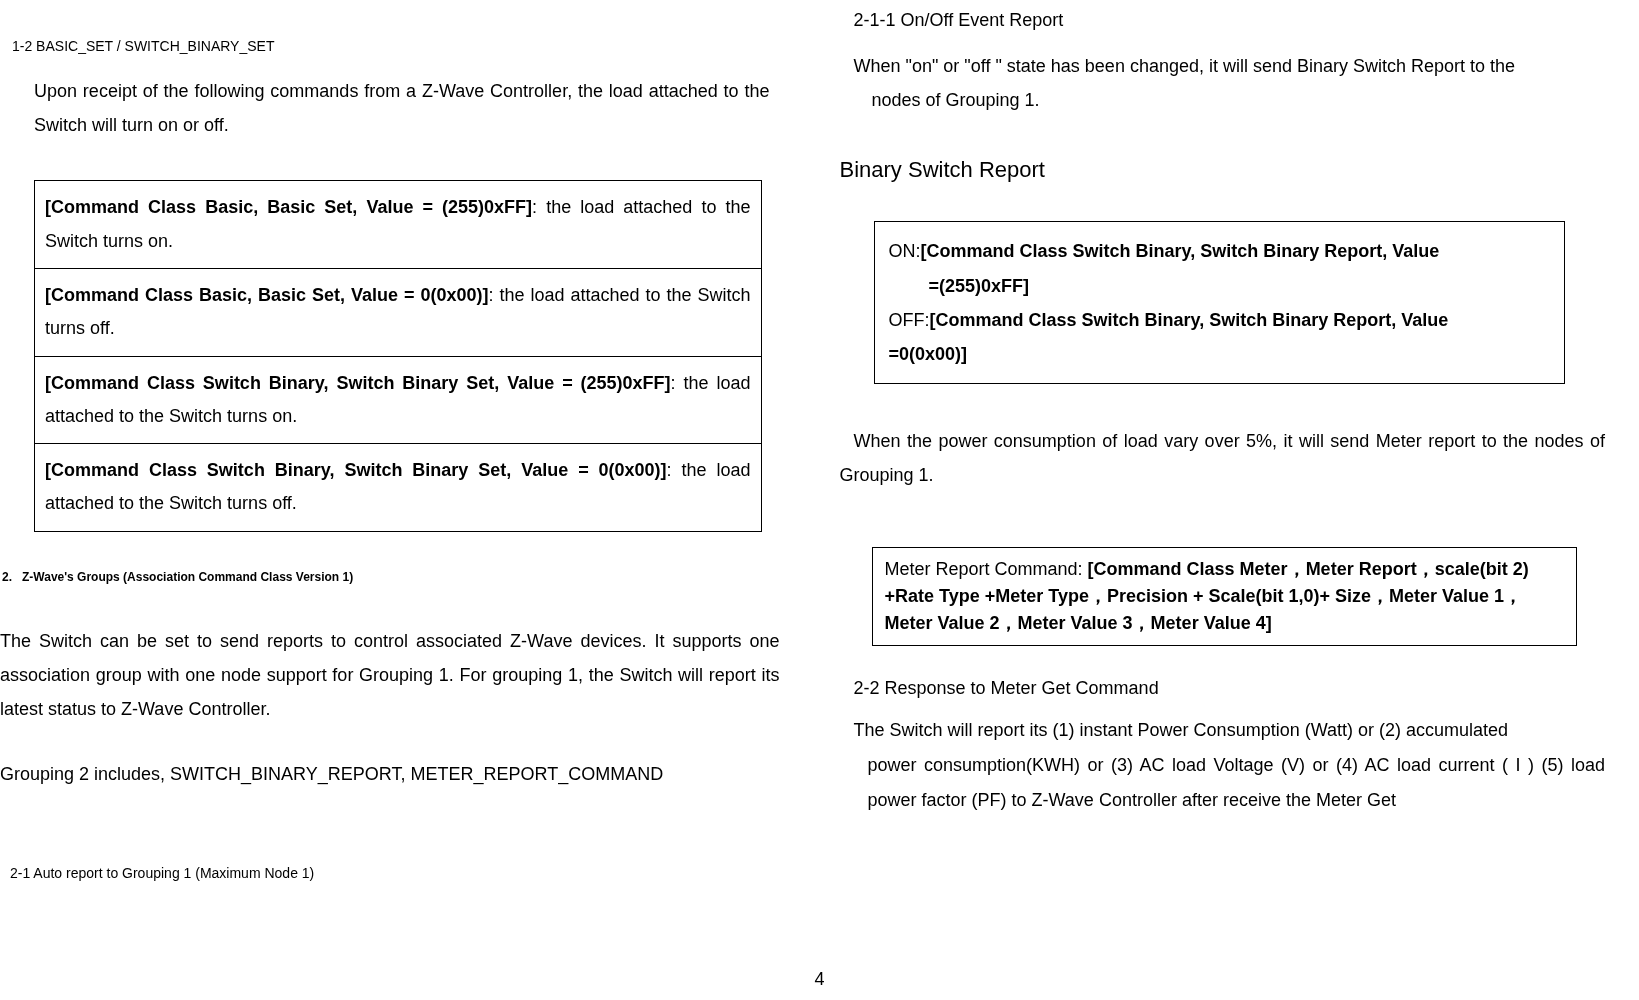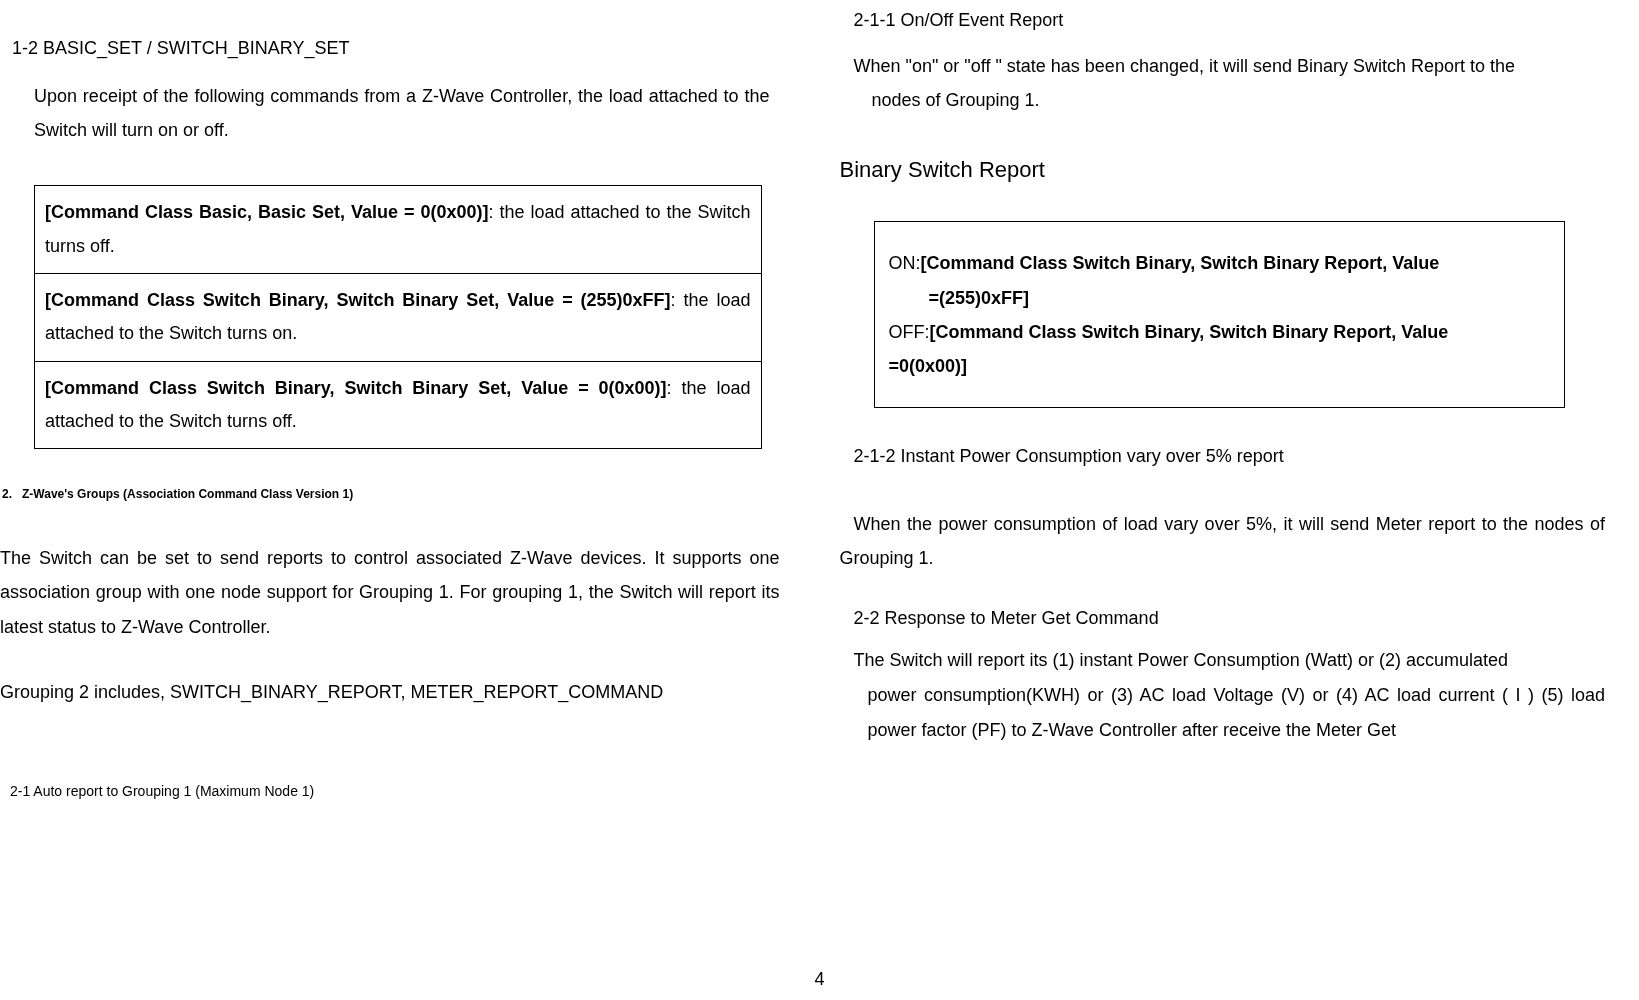--- a/index.html
+++ b/index.html
@@ -24,21 +24,21 @@
       padding: 6px 40px 0 0;
     }
     .col-left {
       padding-left: 0;
     }
     .col-right {
       padding-left: 20px;
       padding-right: 28px;
     }
     .h-1-2 {
-      font-size: 18px;
+      font-size: 14px;
       font-weight: normal;
       margin: 32px 0 0 12px;
     }
     .p-intro {
       font-size: 18px;
       font-weight: normal;
       margin: 20px 0 0 34px;
       text-align: justify;
       line-height: 1.9;
       padding-right: 10px;
@@ -102,21 +102,21 @@
       padding-left: 18px;
     }
     .h-bsr {
       font-size: 22px;
       margin: 40px 0 0 0;
     }
     .box {
       border: 1px solid #000;
       width: calc(100% - 80px);
       margin: 38px 0 0 34px;
-      padding: 24px 14px;
+      padding: 12px 14px;
       font-size: 18px;
       line-height: 1.9;
     }
     .box .b {
       font-weight: bold;
     }
     .box .on-ind {
       padding-left: 40px;
     }
     .h-212 {
@@ -170,20 +170,25 @@
 <body>
 
 <div class="page">
 
   <div class="col col-left">
     <div class="h-1-2">1-2 BASIC_SET / SWITCH_BINARY_SET</div>
     <div class="p-intro">Upon receipt of the following commands from a Z-Wave Controller, the load attached to the Switch will turn on or off.</div>
 
     <table class="tbl">
       <tbody>
+          <tr>
+        <td>
+          <span class="cmd">[Command Class Basic, Basic Set, Value = (255)0xFF]</span><span>: the load attached to the Switch turns on.</span>
+        </td>
+      </tr>
       <tr>
         <td>
           <span class="cmd">[Command Class Basic, Basic Set, Value = 0(0x00)]</span><span>: the load attached to the Switch turns off.</span>
         </td>
       </tr>
       <tr>
         <td>
           <span class="cmd">[Command Class Switch Binary, Switch Binary Set, Value = (255)0xFF]</span><span>: the load attached to the Switch turns on.</span>
         </td>
       </tr>
@@ -223,25 +228,27 @@
         <span class="b">=(255)0xFF]</span>
       </div>
       <div>
         <span>OFF:</span><span class="b">[Command Class Switch Binary, Switch Binary Report, Value</span>
       </div>
       <div>
         <span class="b">=0(0x00)]</span>
       </div>
     </div>
 
-    <div class="h-212">2-1-2 Instant Power Consumption vary over 5% report</div>
     <div class="p-212">
       <span class="firstline">When the power consumption of load vary over 5%, it will send Meter report to the nodes of Grouping 1.</span>
     </div>
 
+    <div class="box2">
+      <span>Meter Report Command: </span><span class="b" style="font-weight:bold">[Command Class Meter，Meter Report，scale(bit 2) +Rate Type +Meter Type，Precision + Scale(bit 1,0)+ Size，Meter Value 1，Meter Value 2，Meter Value 3，Meter Value 4]</span>
+    </div>
 
     <div class="h-22">2-2 Response to Meter Get Command</div>
     <div class="p-22">
       <span>The Switch will report its (1) instant Power Consumption (Watt)  or (2) accumulated</span>
       <span class="ln2">power consumption(KWH) or (3) AC load Voltage (V) or (4) AC load current ( I ) (5) load power factor (PF)  to Z-Wave Controller after receive the Meter Get</span>
     </div>
   </div>
 </div>
 
 <div class="page-num">4</div>

